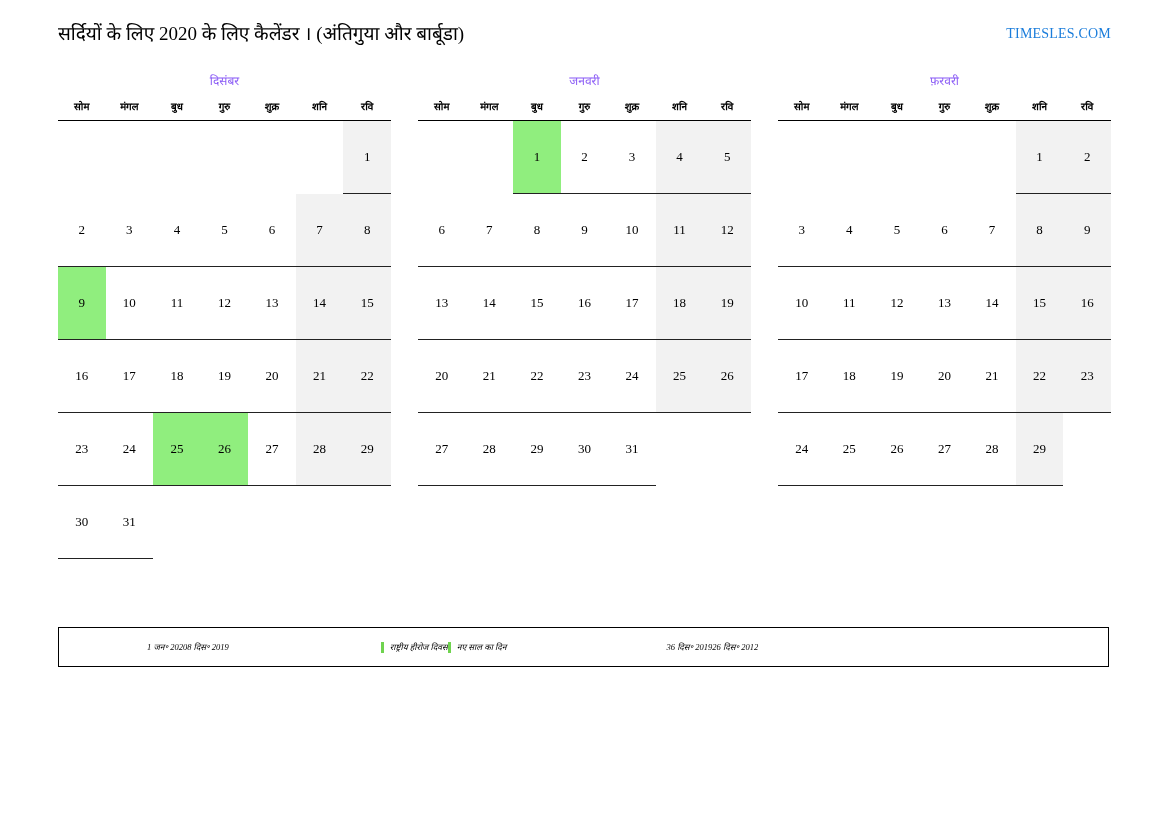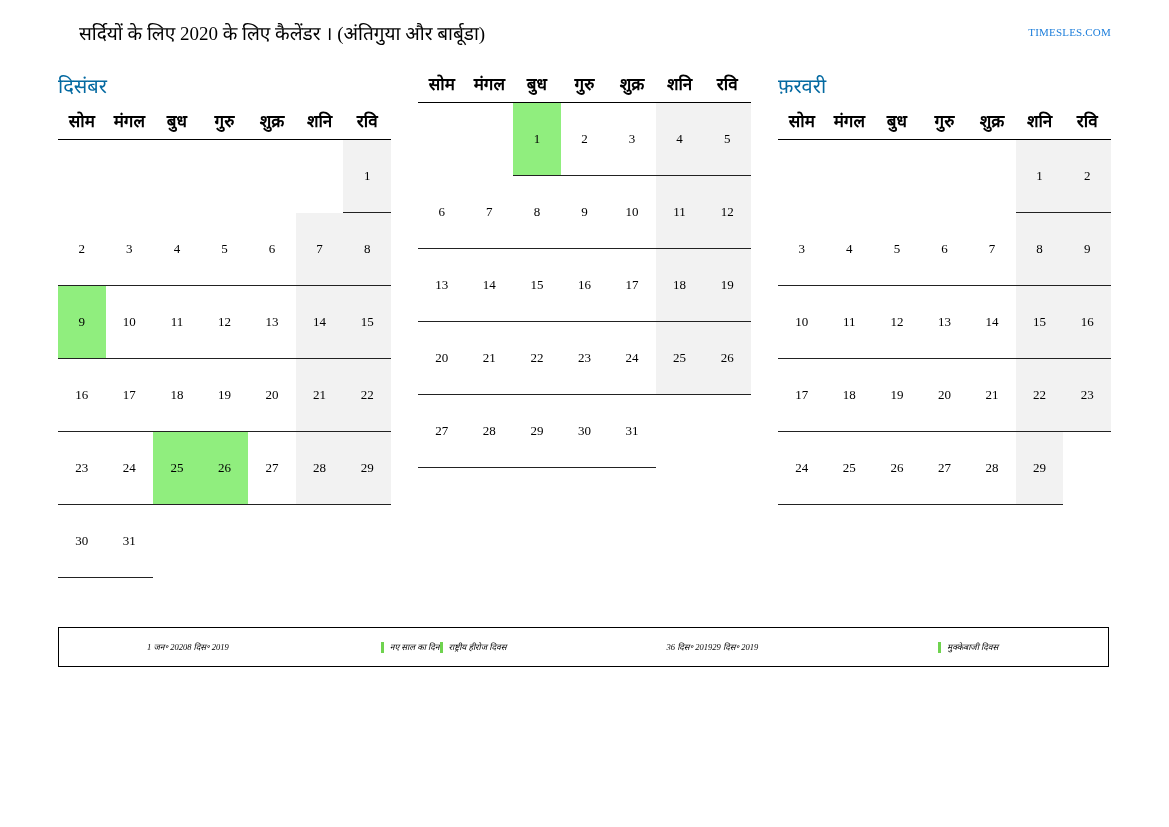--- a/index.html
+++ b/index.html
@@ -19,64 +19,64 @@
     position: relative;
     width: 1169px;
     height: 827px;
   }
   .header {
     position: absolute;
     top: 20px;
     left: 58px;
     right: 58px;
     height: 30px;
-    margin-left: 21px;
   }
   .title {
     font-size: 19px;
     font-family: "Liberation Serif", serif;
     color: #000;
     position: absolute;
     left: 0;
     top: 0;
     white-space: nowrap;
   }
   .brand {
     position: absolute;
     right: 0;
     top: 6px;
-    font-size: 11px;
+    font-size: 14px;
     color: #1b7ddb;
     font-family: "Liberation Serif", serif;
     letter-spacing: .2px;
   }
   .months {
     position: absolute;
     top: 72px;
     left: 58px;
     width: 1053px;
     display: flex;
     justify-content: space-between;
   }
   .month {
     width: 333px;
   }
   .month-name {
-    color: #0369a1;
-    font-size: 20px;
+    text-align: center;
+    color: #8b5cf6;
+    font-size: 12px;
     margin-bottom: 10px;
     font-family: "Liberation Serif", serif;
   }
   table.cal {
     border-collapse: collapse;
     width: 100%;
     table-layout: fixed;
   }
   table.cal th {
-    font-size: 17px;
+    font-size: 10px;
     font-weight: bold;
     text-align: center;
     padding: 0 0 7px 0;
     border-bottom: 1.4px solid #000;
     font-family: "Liberation Serif", serif;
   }
   table.cal td {
     height: 72px;
     text-align: center;
     vertical-align: middle;
@@ -221,20 +221,21 @@
               <td class="empty">&nbsp;</td>
               <td class="empty">&nbsp;</td>
               <td class="empty">&nbsp;</td>
               <td class="empty">&nbsp;</td>
               <td class="empty">&nbsp;</td>
             </tr>
           </tbody>
         </table>
       </div>
       <div class="month">
+        <div class="month-name">जनवरी</div>
         <table class="cal">
           <thead>
             <tr>
               <th>सोम</th>
               <th>मंगल</th>
               <th>बुध</th>
               <th>गुरु</th>
               <th>शुक्र</th>
               <th>शनि</th>
               <th>रवि</th>
@@ -356,33 +357,29 @@
 
   <div class="legend">
     <div class="legend-inner">
       <div class="legend-col dates">
         <div class="legend-row">1 जन॰ 2020</div>
         <div class="legend-row">8 दिस॰ 2019</div>
       </div>
       <div class="legend-col names">
         <div class="legend-row">
           <span class="swatch"></span>
-          <span>नए साल का दिन</span>
+          <span>राष्ट्रीय हीरोज दिवस</span>
         </div>
         <div class="legend-row">
           <span class="swatch"></span>
-          <span>राष्ट्रीय हीरोज दिवस</span>
+          <span>नए साल का दिन</span>
         </div>
       </div>
       <div class="legend-col dates">
         <div class="legend-row">36 दिस॰ 2019</div>
-        <div class="legend-row">29 दिस॰ 2019</div>
+        <div class="legend-row">26 दिस॰ 2012</div>
       </div>
       <div class="legend-col names">
-        <div class="legend-row">
-          <span class="swatch"></span>
-          <span>मुक्केबाजी दिवस</span>
-        </div>
       </div>
     </div>
   </div>
 
 </div>
 
 </body></html>

